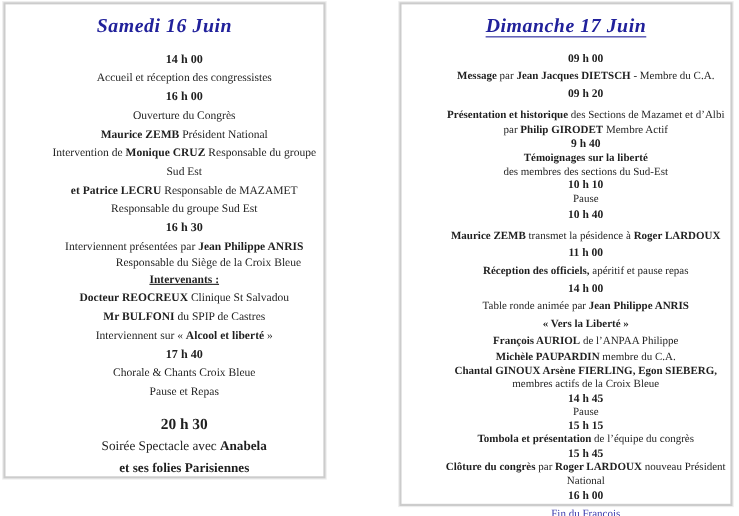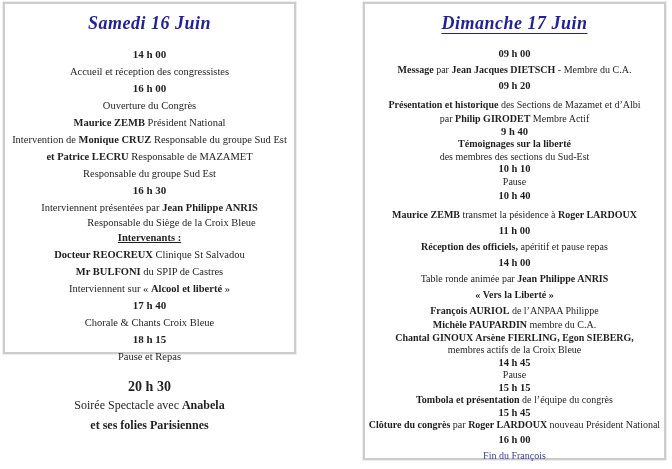--- a/index.html
+++ b/index.html
@@ -7,30 +7,30 @@
     position:relative; width:672px; height:469px; background:#ffffff;
     font-family:"Liberation Serif","DejaVu Serif",serif; color:#1f1f1f;
     overflow:hidden;
   }
   .panel {
     position:absolute; top:2px; background:#ffffff;
     border:2px solid #cccccc;
     box-shadow:0 0 0 1px #ededed;
     box-sizing:border-box; text-align:center;
   }
-  .panel.left  { left:3px;   width:293px; height:352px; }
+  .panel.left  { left:3px;   width:293px; height:433px; }
   .panel.right { left:363px; width:303px; height:458px; }
   .panel-title {
     margin:9px 0 12px 0; font-size:18px; font-weight:bold; font-style:italic;
     color:#21219b; letter-spacing:0.5px;
   }
   .panel-title.underlined {
     text-decoration:underline; text-decoration-thickness:1px; text-underline-offset:4px;
   }
-  .row { font-size:10.5px; }
+  .row { font-size:10.5px;padding-left:36px; }
   .left  .row { line-height:17px; }
   .right .row { line-height:16px; font-size:10px; }
   .left  .row.tight { line-height:13px;margin-left:44px; }
   .right .row.tight { line-height:12.5px; }
   .row.time   { font-weight:bold; font-size:11px; }
   .right .row.time { font-size:10.5px; }
   .row.time-sm{ font-weight:bold; font-size:14px; }
   .row.label  { font-weight:bold; text-decoration:underline; }
   .row.big    { font-size:12px; line-height:20px !important; }
   .row.fin    { color:#3c3cae; font-size:10px; }
@@ -54,21 +54,20 @@
         <div class="row body"><span>Responsable du groupe Sud Est</span></div>
         <div class="row time"><span class="b">16 h 30</span></div>
         <div class="row body"><span>Interviennent présentées par </span><span class="b">Jean Philippe ANRIS</span></div>
         <div class="row body tight"><span>Responsable du Siège de la Croix Bleue</span></div>
         <div class="row label"><span class="b">Intervenants :</span></div>
         <div class="row body"><span class="b">Docteur REOCREUX</span><span> Clinique St Salvadou</span></div>
         <div class="row body"><span class="b">Mr BULFONI</span><span> du SPIP de Castres</span></div>
         <div class="row body"><span>Interviennent sur « </span><span class="b">Alcool et liberté</span><span> »</span></div>
         <div class="row time"><span class="b">17 h 40</span></div>
         <div class="row body"><span>Chorale &amp; Chants Croix Bleue</span></div>
-        <div class="row time"><span class="b">18 h 15</span></div>
         <div class="row body"><span>Pause et Repas</span></div>
         <div class="row time-sm" style="margin-top: 13px;"><span class="b">20 h 30</span></div>
         <div class="row big"><span>Soirée Spectacle avec </span><span class="b">Anabela</span></div>
         <div class="row big"><span class="b">et ses folies Parisiennes</span></div>
       </div>
   </section>
 
   <section class="panel right">
     <h1 class="panel-title underlined">Dimanche 17 Juin</h1>
     <div class="panel-body">

